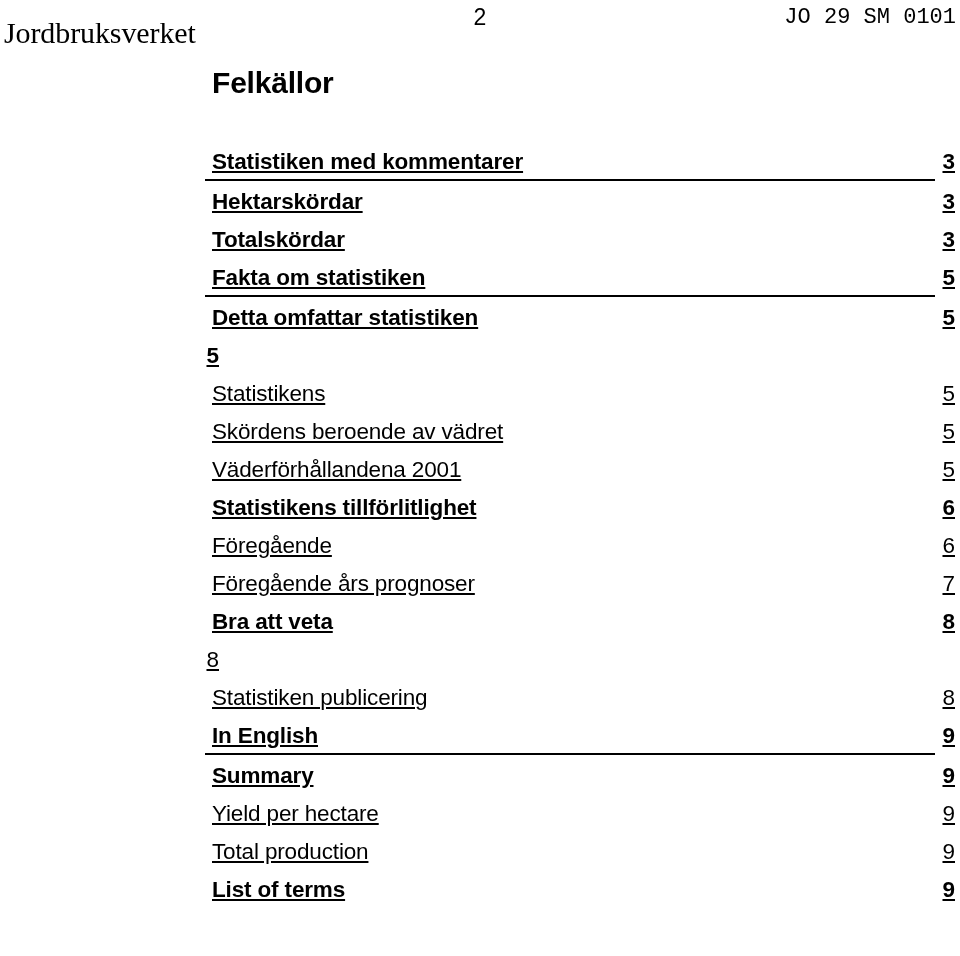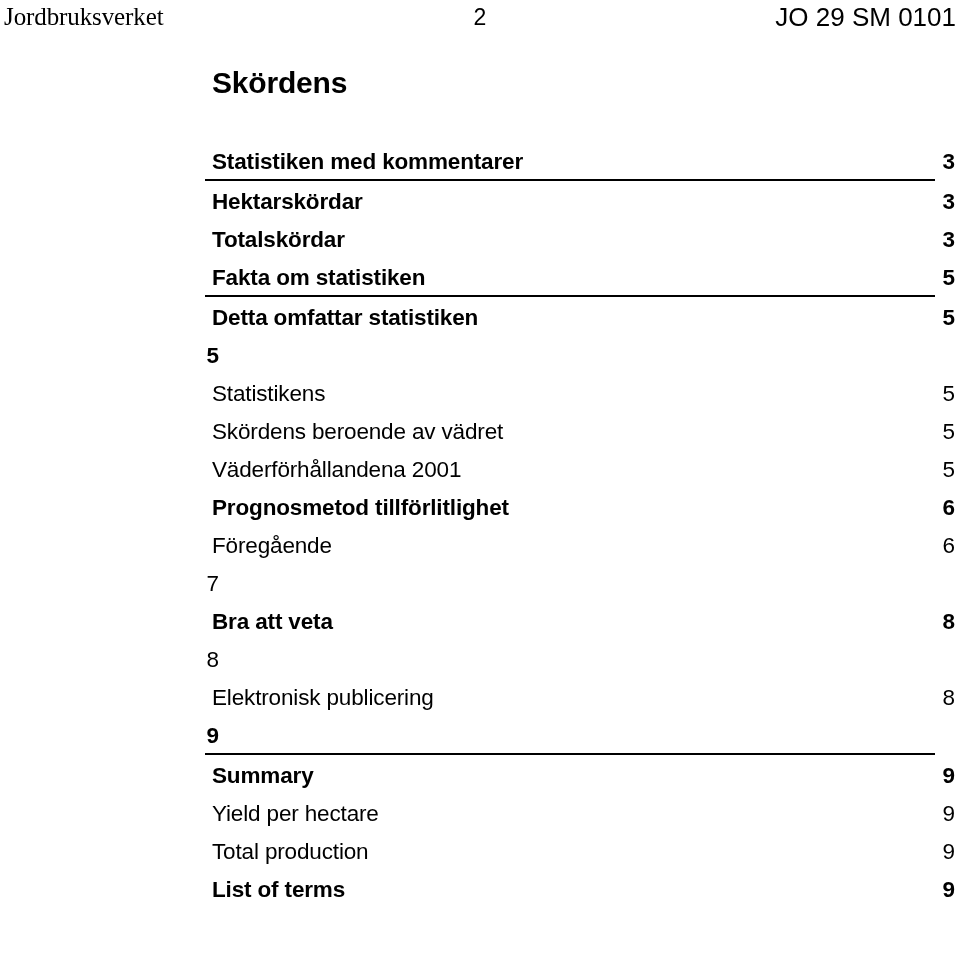--- a/index.html
+++ b/index.html
@@ -30,23 +30,23 @@
     position: absolute;
     left: 0;
     top: 0;
     width: 960px;
     height: 40px;
   }
 
   .hdr-left {
     position: absolute;
     left: 4px;
-    top: 2px;
+    top: 18px;
     font-family: "Liberation Serif", serif;
-    font-size: 25px;
+    font-size: 30px;
     line-height: 30px;
     font-weight: 400;
     letter-spacing: -0.1px;
     white-space: nowrap;
   }
 
   .hdr-center {
     position: absolute;
     left: 0;
     top: 3px;
@@ -55,22 +55,22 @@
     font-family: "Liberation Sans", sans-serif;
     font-size: 23px;
     line-height: 28px;
     font-weight: 400;
   }
 
   .hdr-right {
     position: absolute;
     right: 4px;
     top: 4px;
-    font-family: Liberation Sans, sans-serif;
-    font-size: 26px;
+    font-family: Liberation Mono, monospace;
+    font-size: 22px;
     line-height: 27px;
     font-weight: 400;
     white-space: nowrap;
   }
 
   
   .content {
     position: absolute;
     left: 205px;
     top: 0;
@@ -108,20 +108,21 @@
   }
 
   .toc-row {
     position: relative;
     display: flex;
     align-items: center;
     justify-content: space-between;
     height: 38px;
     line-height: 38px;
     white-space: nowrap;
+    text-decoration: underline;
   }
 
   .toc-row .label {
     padding-left: 7px;
     font-size: 22.5px;
     letter-spacing: -0.15px;
   }
 
   .toc-row .pageno {
     font-size: 22.5px;
@@ -162,21 +163,21 @@
 <div class="page">
 
   <div class="page-header">
     <div class="hdr-left">Jordbruksverket</div>
     <div class="hdr-center">2</div>
     <div class="hdr-right">JO 29 SM 0101</div>
   </div>
 
   <div class="content">
 
-    <h1 class="doc-title">Skördens</h1>
+    <h1 class="doc-title">Felkällor</h1>
 
     <div class="toc" id="toc-root">
         <div class="toc-group">
           <div class="toc-row level-1">
             <span class="label">Statistiken med kommentarer</span>
             <span class="pageno">3</span>
           </div>
           <hr class="toc-rule">
           <div class="toc-row level-2">
             <span class="label">Hektarskördar</span>
@@ -206,44 +207,46 @@
           </div>
           <div class="toc-row level-3">
             <span class="label">Skördens beroende av vädret</span>
             <span class="pageno">5</span>
           </div>
           <div class="toc-row level-3">
             <span class="label">Väderförhållandena 2001</span>
             <span class="pageno">5</span>
           </div>
           <div class="toc-row level-2">
-            <span class="label">Prognosmetod tillförlitlighet</span>
+            <span class="label">Statistikens tillförlitlighet</span>
             <span class="pageno">6</span>
           </div>
           <div class="toc-row level-3">
             <span class="label">Föregående</span>
             <span class="pageno">6</span>
           </div>
           <div class="toc-row level-3">
+            <span class="label">Föregående års prognoser</span>
             <span class="pageno">7</span>
           </div>
           <div class="toc-row level-2">
             <span class="label">Bra att veta</span>
             <span class="pageno">8</span>
           </div>
           <div class="toc-row level-3">
             <span class="pageno">8</span>
           </div>
           <div class="toc-row level-3">
-            <span class="label">Elektronisk publicering</span>
+            <span class="label">Statistiken publicering</span>
             <span class="pageno">8</span>
           </div>
         </div>
         <div class="toc-group gap">
           <div class="toc-row level-1">
+            <span class="label">In English</span>
             <span class="pageno">9</span>
           </div>
           <hr class="toc-rule">
           <div class="toc-row level-2">
             <span class="label">Summary</span>
             <span class="pageno">9</span>
           </div>
           <div class="toc-row level-3">
             <span class="label">Yield per hectare</span>
             <span class="pageno">9</span>

